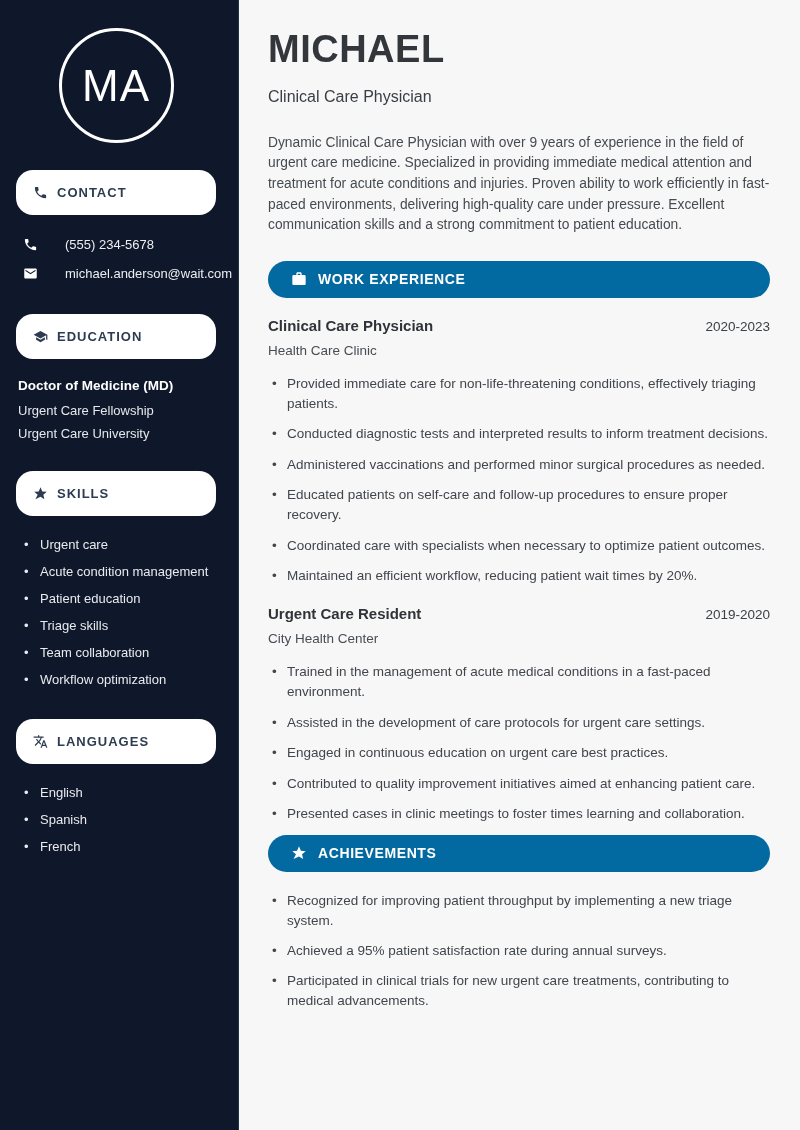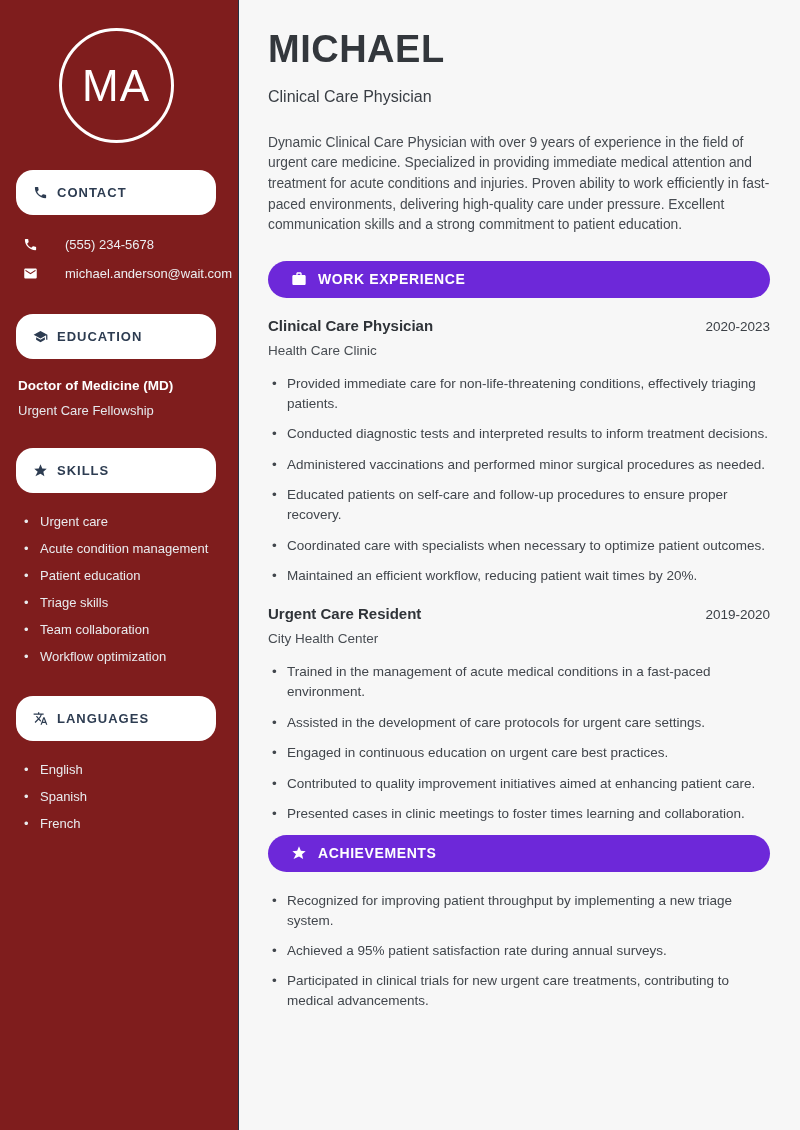--- a/index.html
+++ b/index.html
@@ -9,21 +9,21 @@
     background: #f7f7f7;
     color: #43484e;
     overflow: hidden;
   }
   .page { display: flex; width: 800px; height: 1130px; }
 
   
   .sidebar {
     width: 239px;
     min-width: 239px;
-    background: #7f1d1d;
+    background: #0f172a;
     color: #e9ebee;
     padding: 28px 22px 20px 16px;
     border-right: 1px solid #24324４;
     border-right: 1px solid #243244;
   }
   .avatar-wrap { display: flex; justify-content: center; margin-bottom: 27px; }
   .avatar {
     width: 115px; height: 115px;
     border: 3px solid #ffffff;
     border-radius: 50%;
@@ -90,21 +90,21 @@
     margin-top: 17px;
   }
   .summary {
     margin-top: 27px;
     font-size: 13.8px;
     line-height: 1.5;
     color: #464b51;
   }
   .section-pill {
     margin-top: 25px;
-    background: #6d28d9;
+    background: #0369a1;
     color: #ffffff;
     height: 37px;
     border-radius: 19px;
     display: flex; align-items: center;
     gap: 11px;
     padding: 0 20px 0 23px;
     font-size: 14px;
     font-weight: bold;
     letter-spacing: 0.6px;
   }
@@ -169,20 +169,21 @@
 
     <div class="side-section">
       <div class="side-pill">
         <svg viewBox="0 0 24 24" fill="currentColor">
             <path d="M5 13.18v4L12 21l7-3.82v-4L12 17l-7-3.82zM12 3 1 9l11 6 9-4.91V17h2V9L12 3z"></path>
           </svg>
         <span>EDUCATION</span>
       </div>
       <div class="edu-degree">Doctor of Medicine (MD)</div>
       <div class="edu-line">Urgent Care Fellowship</div>
+      <div class="edu-line">Urgent Care University</div>
     </div>
 
     <div class="side-section">
       <div class="side-pill">
         <svg viewBox="0 0 24 24" fill="currentColor">
             <path d="M12 17.27 18.18 21l-1.64-7.03L22 9.24l-7.19-.61L12 2 9.19 8.63 2 9.24l5.46 4.73L3.82 21z"></path>
           </svg>
         <span>SKILLS</span>
       </div>
       <ul class="side-list">

